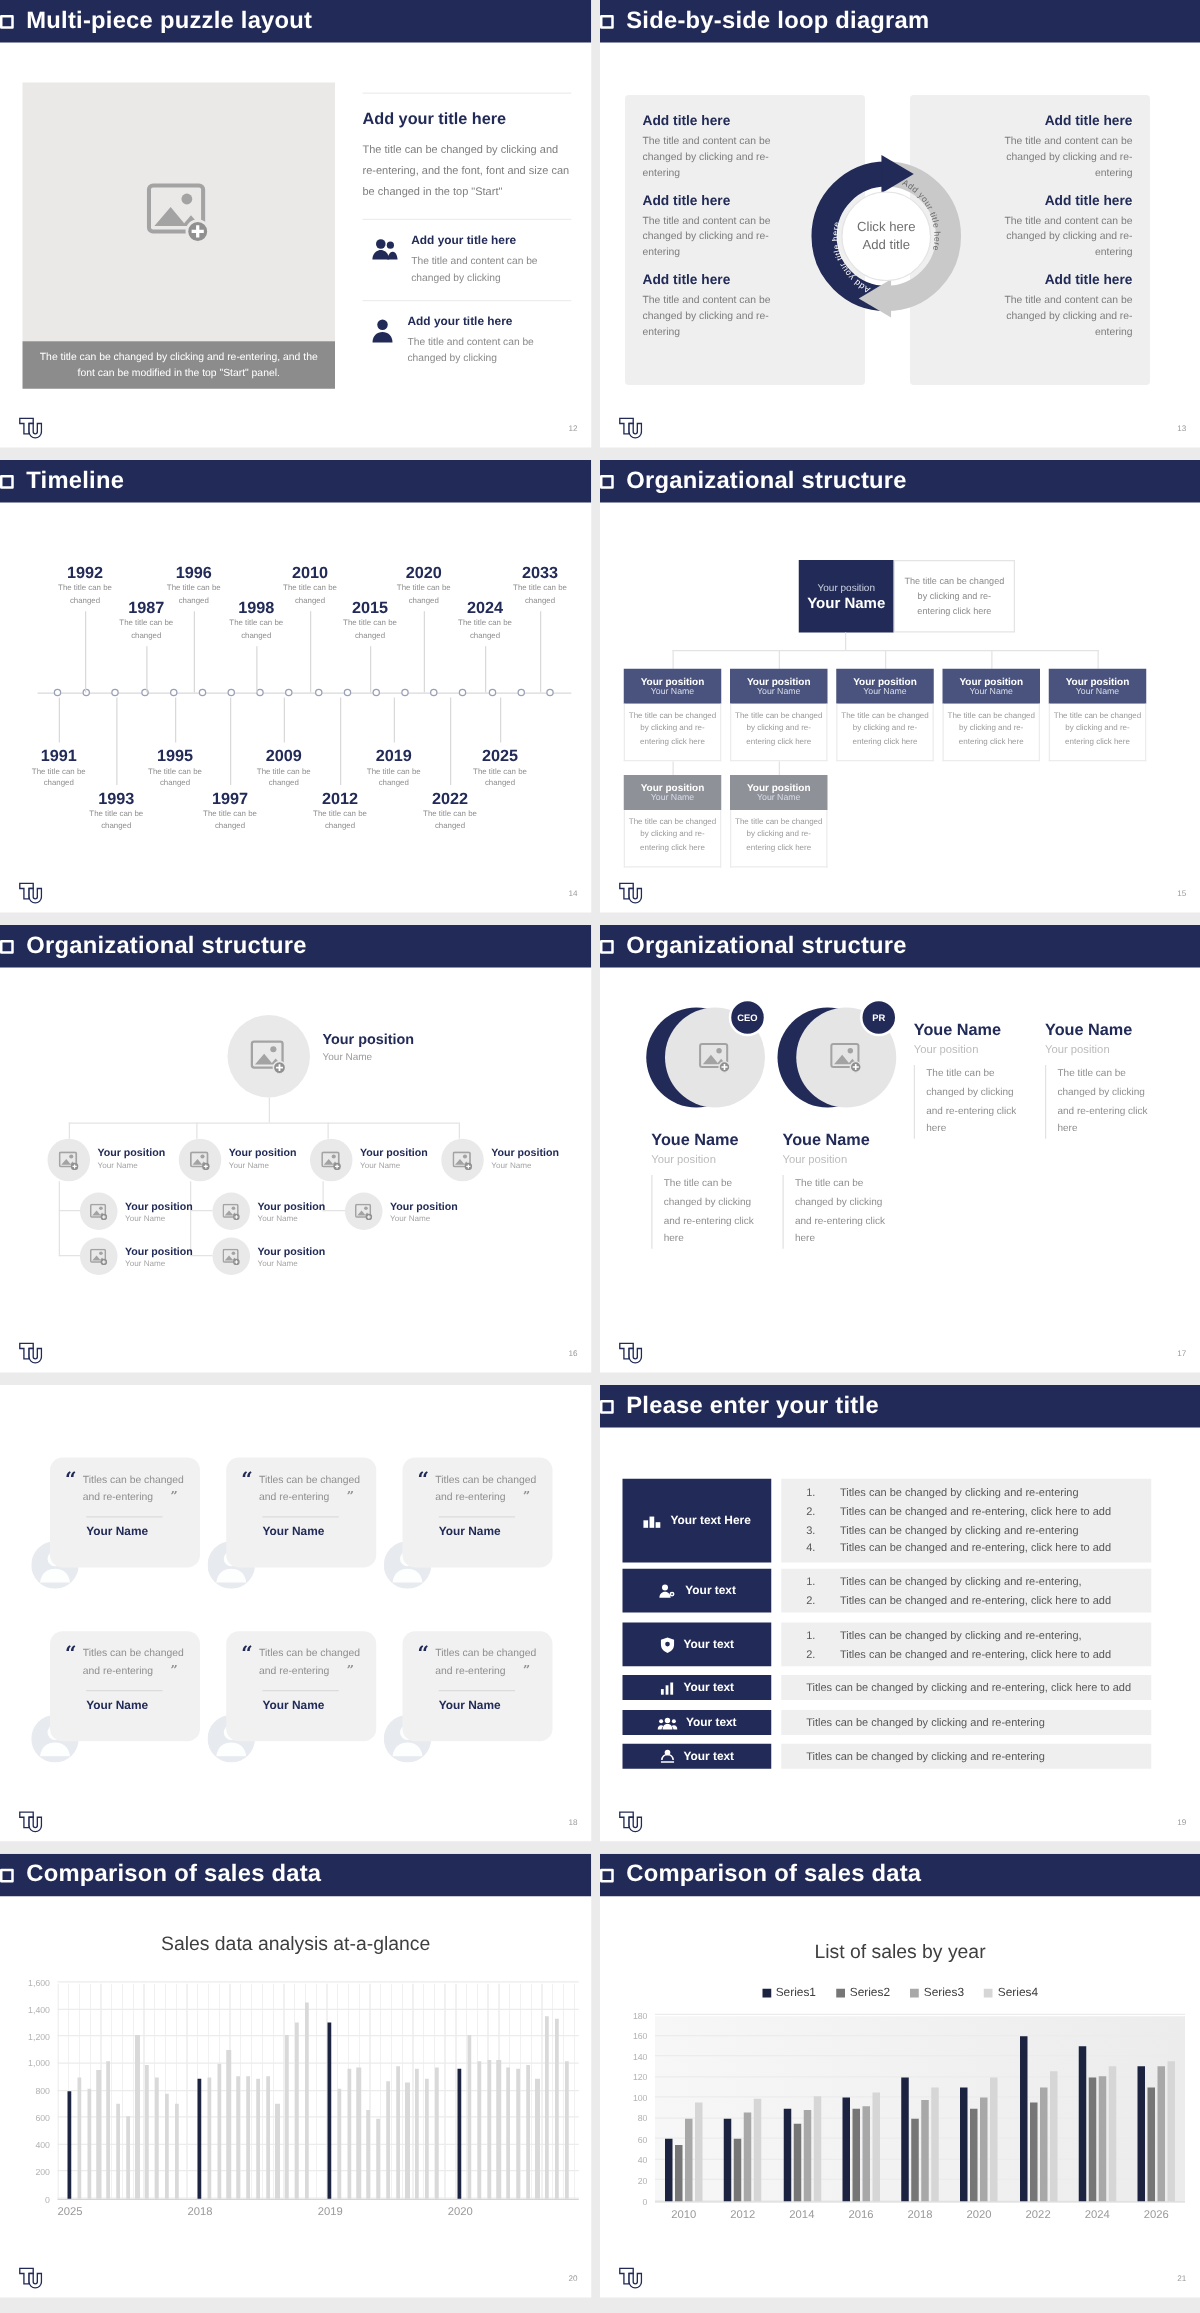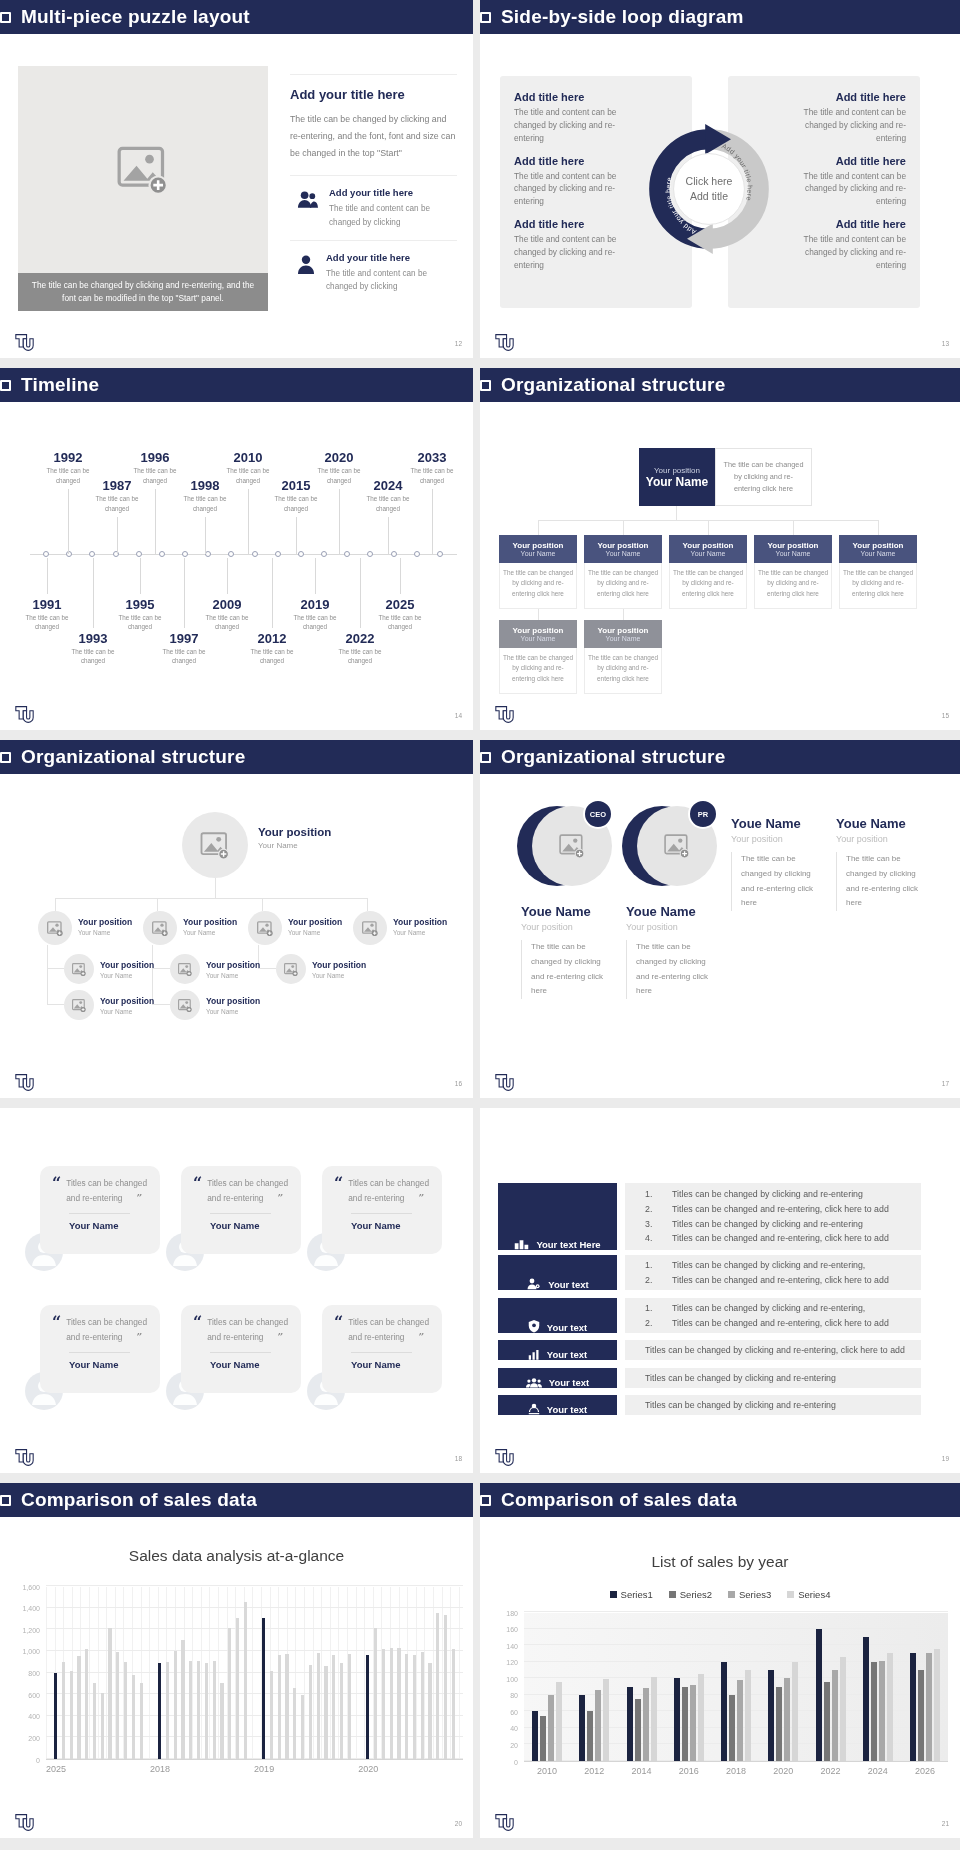--- a/index.html
+++ b/index.html
@@ -89,21 +89,21 @@
 .cava{position:absolute;left:-15px;bottom:-17px;z-index:0}
 .cbg{position:absolute;inset:0;background:#f1f1f1;border-radius:10px;z-index:1;padding:11px 10px 8px 12px}
 .qrow{display:flex;gap:5px}
 .oq{font-family:"DejaVu Serif",serif;font-weight:bold;font-size:16px;color:#222b57;line-height:.9;flex:none}
 .qt{font-size:8.3px;color:#8f8f8f;line-height:1.6}
 .cq{font-family:"DejaVu Serif",serif;font-weight:bold;font-size:10px;color:#8f8f8f;margin-left:14px}
 .dv18{border-top:1px solid #dcdcdc;width:62%;margin:7px 0 6px 17px}
 .nm18{margin-left:17px;font-size:9.5px;font-weight:bold;color:#222b57}
 
 .r19{position:absolute;left:18px;width:423px;display:flex}
-.lab19{width:119px;background:#222b57;color:#fff;display:flex;align-items:flex-end;justify-content:center;gap:7px;font-weight:bold;font-size:9.5px;flex:none}
+.lab19{width:119px;background:#222b57;color:#fff;display:flex;align-items:center;justify-content:center;gap:7px;font-weight:bold;font-size:9.5px;flex:none}
 .box19{flex:1;margin-left:8px;background:#efefef;display:flex;flex-direction:column;justify-content:center;padding:4px 10px 4px 20px;font-size:8.8px;color:#595959}
 .li19{display:flex;line-height:1.7}
 .li19 .n{width:27px;flex:none}
 
 .ctitle{position:absolute;left:0;right:0;text-align:center;font-size:15.5px;color:#3f3f3f}
 .chart{position:absolute;display:flex;align-items:flex-end}
 .yaxis{position:relative;width:34px;flex:none}
 .plot{position:relative;flex:1;border-bottom:1px solid #d5d5d5;display:flex;align-items:flex-end;justify-content:space-between;padding:0 8px}
 .ytick{position:absolute;right:6px;font-size:7px;color:#b3b3b3;white-space:nowrap}
 .gline{position:absolute;left:0;right:0;height:1px;background:#ececec}
@@ -782,20 +782,24 @@
       </div>
       </div>
     <svg class="logo" viewBox="0 0 23 23">
         <path d="M1 2h13v5h-4v10h-5V7H1z" fill="#fff" stroke="#222b57" stroke-width="1.3"></path>
         <path d="M10 7h4v8a2 2 0 0 0 4 0V7h4v8a6 6 0 0 1-12 0z" fill="#fff" stroke="#222b57" stroke-width="1.3"></path>
       </svg>
     <span class="pnum">18</span>
   </section>
 
   <section class="slide sR">
+    <header class="s-header">
+      <span class="sq"></span>
+      <h2 class="s-title">Please enter your title</h2>
+    </header>
     <div class="r19" style="top:75px;height:67px">
       <div class="lab19">
           <svg width="15" height="12" viewBox="0 0 20 14">
             <rect x="1" y="6" width="5" height="8" fill="#fff"></rect>
             <rect x="7.5" y="2" width="5" height="12" fill="#fff"></rect>
             <rect x="14" y="8" width="5" height="6" fill="#fff"></rect>
           </svg>
           <span>Your text Here</span>
         </div>
       <div class="box19">

